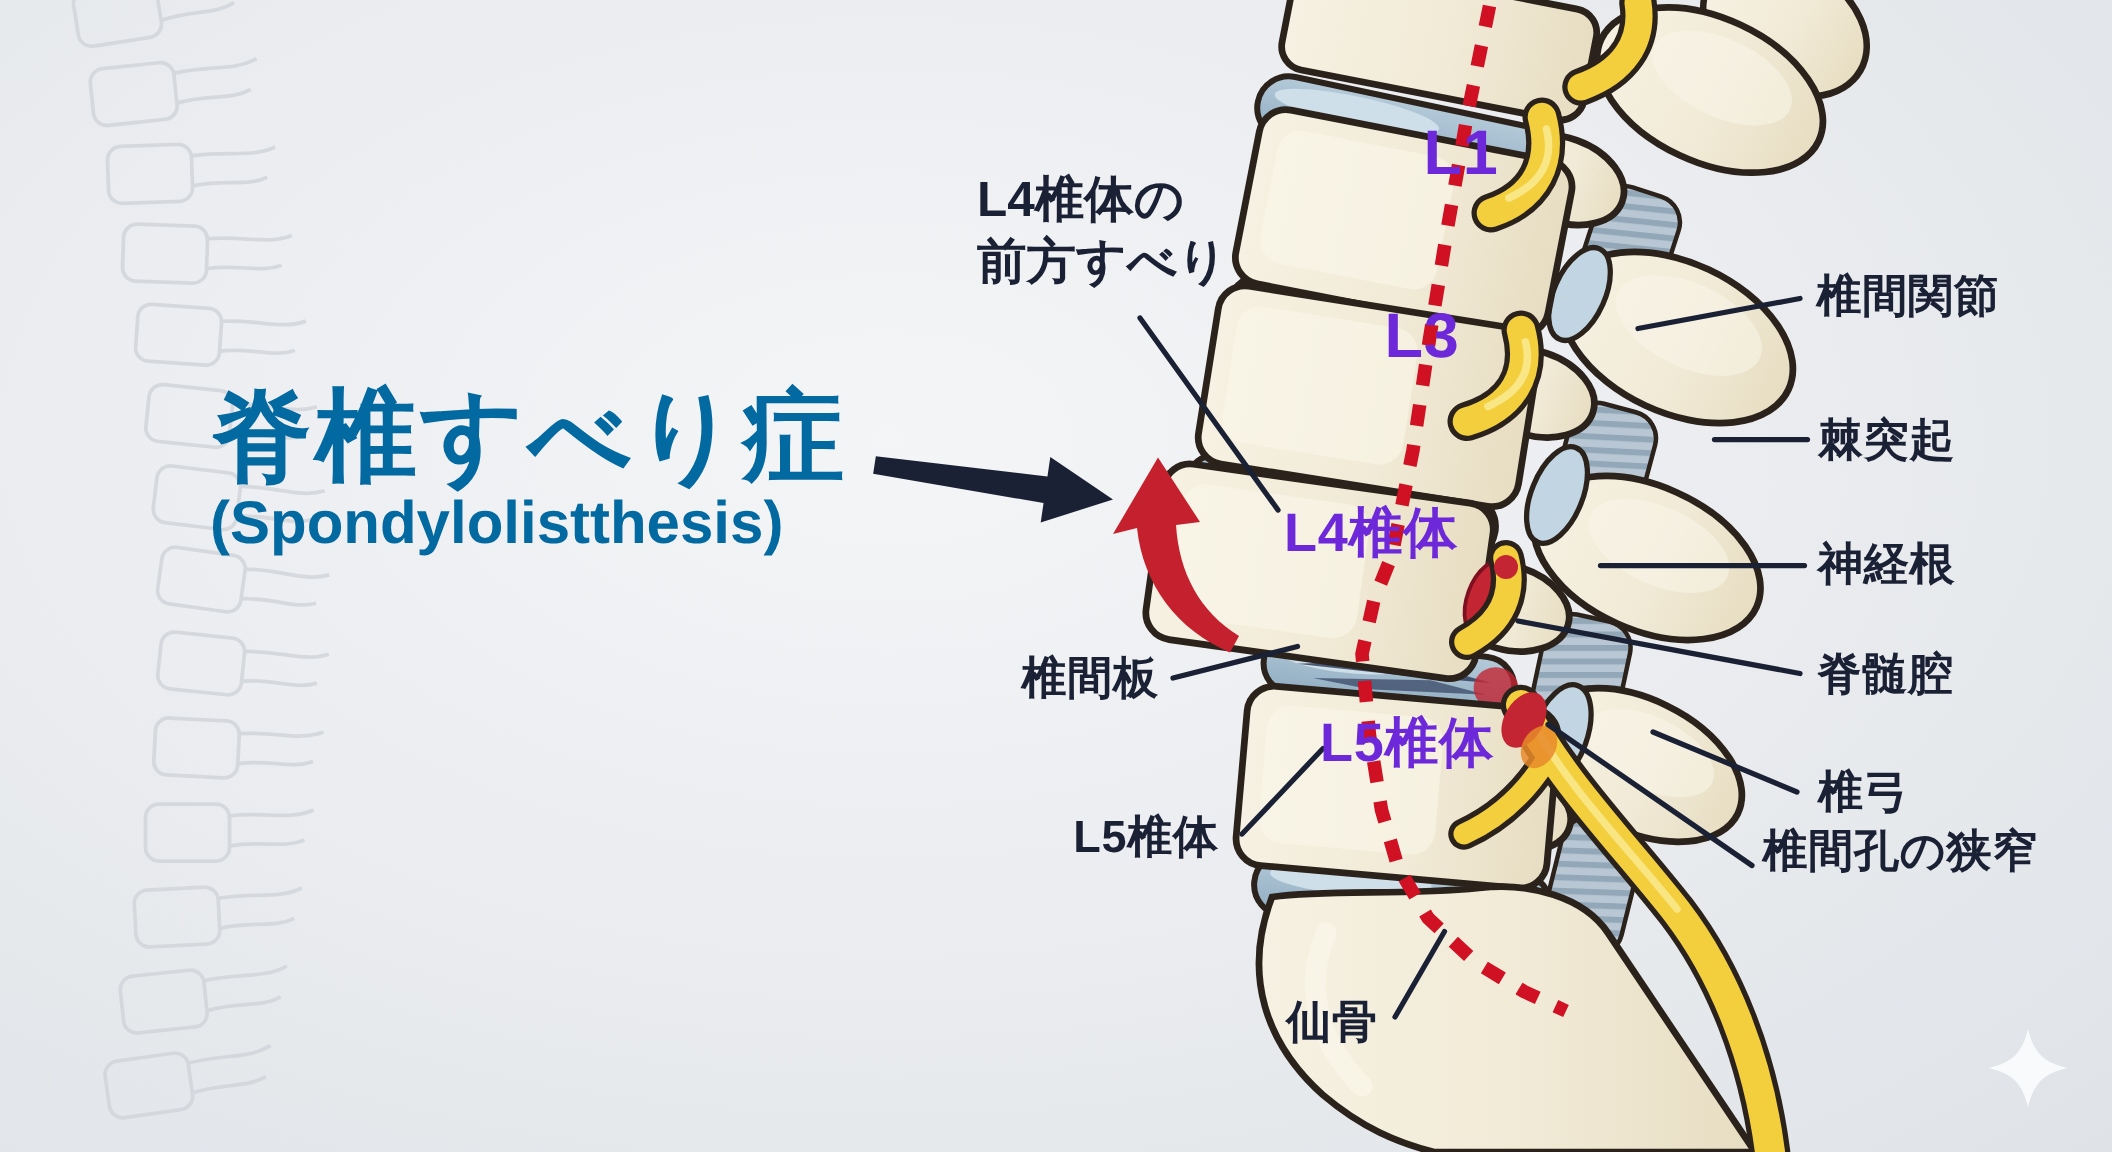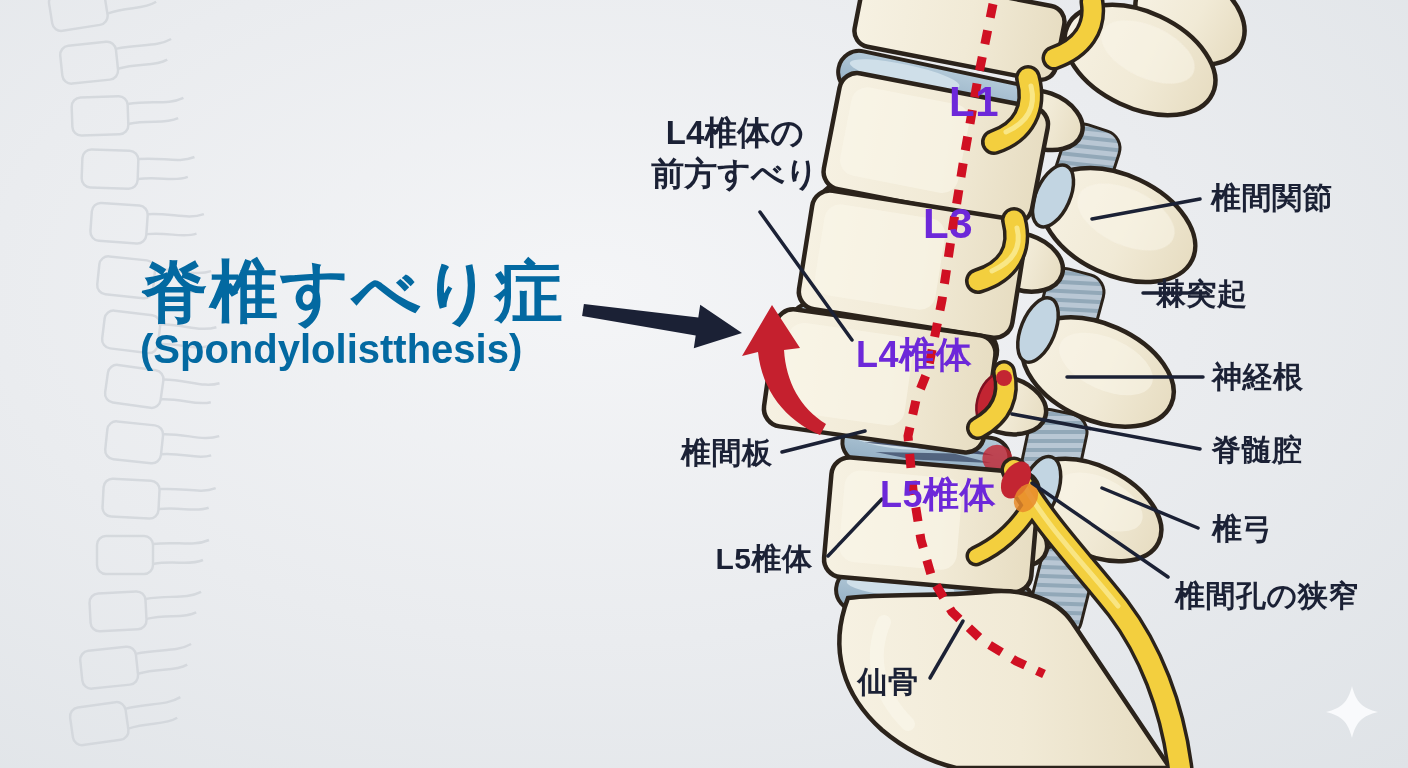--- a/index.html
+++ b/index.html
@@ -13,21 +13,21 @@
   svg.art{position:absolute;left:0;top:0;}
   .lbl{
     position:absolute;color:#1b2135;font-weight:800;line-height:1.2;
     white-space:nowrap;letter-spacing:.5px;
   }
   .title-block{position:absolute;left:140px;top:256px;color:#0369a1;}
   .title-main{font-size:68px;font-weight:800;letter-spacing:2px;line-height:1.05;}
   .title-sub{font-size:40px;font-weight:800;letter-spacing:0px;margin-top:0;}
   .slip-callout{
     position:absolute;left:735px;top:112px;transform:translateX(-50%);
-    text-align:center;color:#1b2135;font-weight:800;font-size:33px;line-height:1.25;
+    color:#1b2135;font-weight:800;font-size:33px;line-height:1.25;
   }
   .side{font-size:30px;}
   .onspine{color:#6d28d9;font-weight:800;}
   .center-x{transform:translateX(-50%);}
 </style>
 </head>
 <body>
 
 <div class="stage">
 
@@ -269,19 +269,19 @@
 <div class="lbl side" style="left:665px;top:435px;margin-left:16px;">椎間板</div>
 <div class="lbl side center-x" style="left:764px;top:541px;">L5椎体</div>
 <div class="lbl side center-x" style="left:888px;top:664px;">仙骨</div>
 
 <div class="lbl onspine center-x" style="left:974px;top:77px;font-size:42px;">L1</div>
 <div class="lbl onspine center-x" style="left:948px;top:199px;font-size:42px;">L3</div>
 <div class="lbl onspine center-x" style="left:914px;top:333px;font-size:36px;">L4椎体</div>
 <div class="lbl onspine center-x" style="left:938px;top:473px;font-size:36px;">L5椎体</div>
 
 <div class="lbl side" style="left:1211px;top:180px;">椎間関節</div>
-<div class="lbl side" style="left:1156px;top:276px;">棘突起</div>
+<div class="lbl side" style="left:1212px;top:276px;">棘突起</div>
 <div class="lbl side" style="left:1212px;top:359px;">神経根</div>
 <div class="lbl side" style="left:1211px;top:432px;">脊髄腔</div>
 <div class="lbl side" style="left:1212px;top:511px;">椎弓</div>
-<div class="lbl side" style="left:1175px;top:578px;">椎間孔の狭窄</div>
+<div class="lbl side" style="left:1175px;top:550px;">椎間孔の狭窄</div>
 
 </div>
 
 </body></html>

